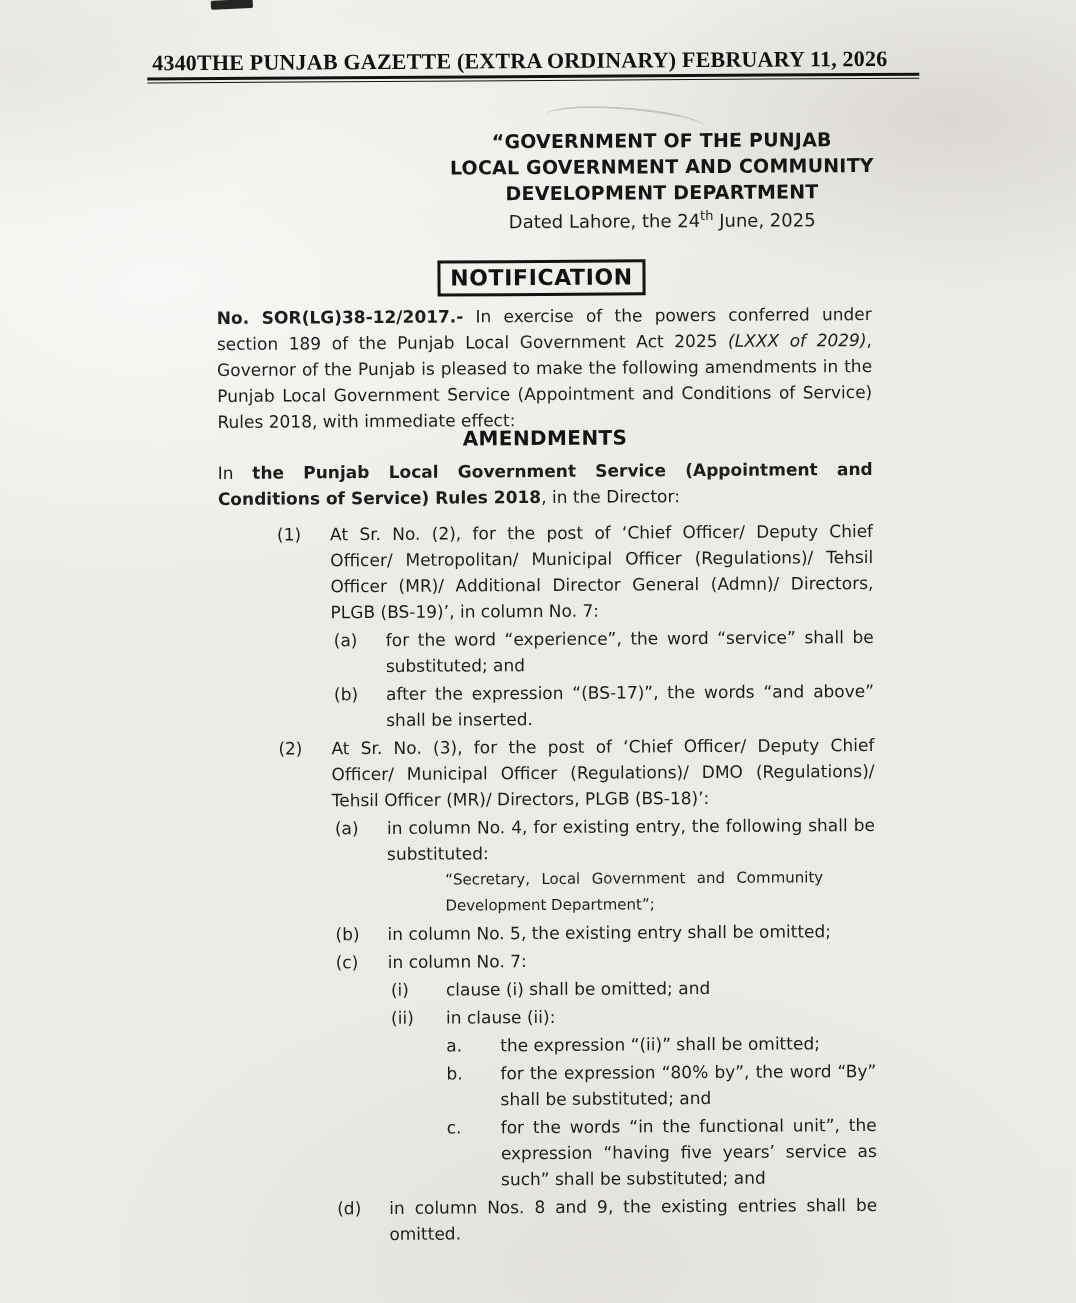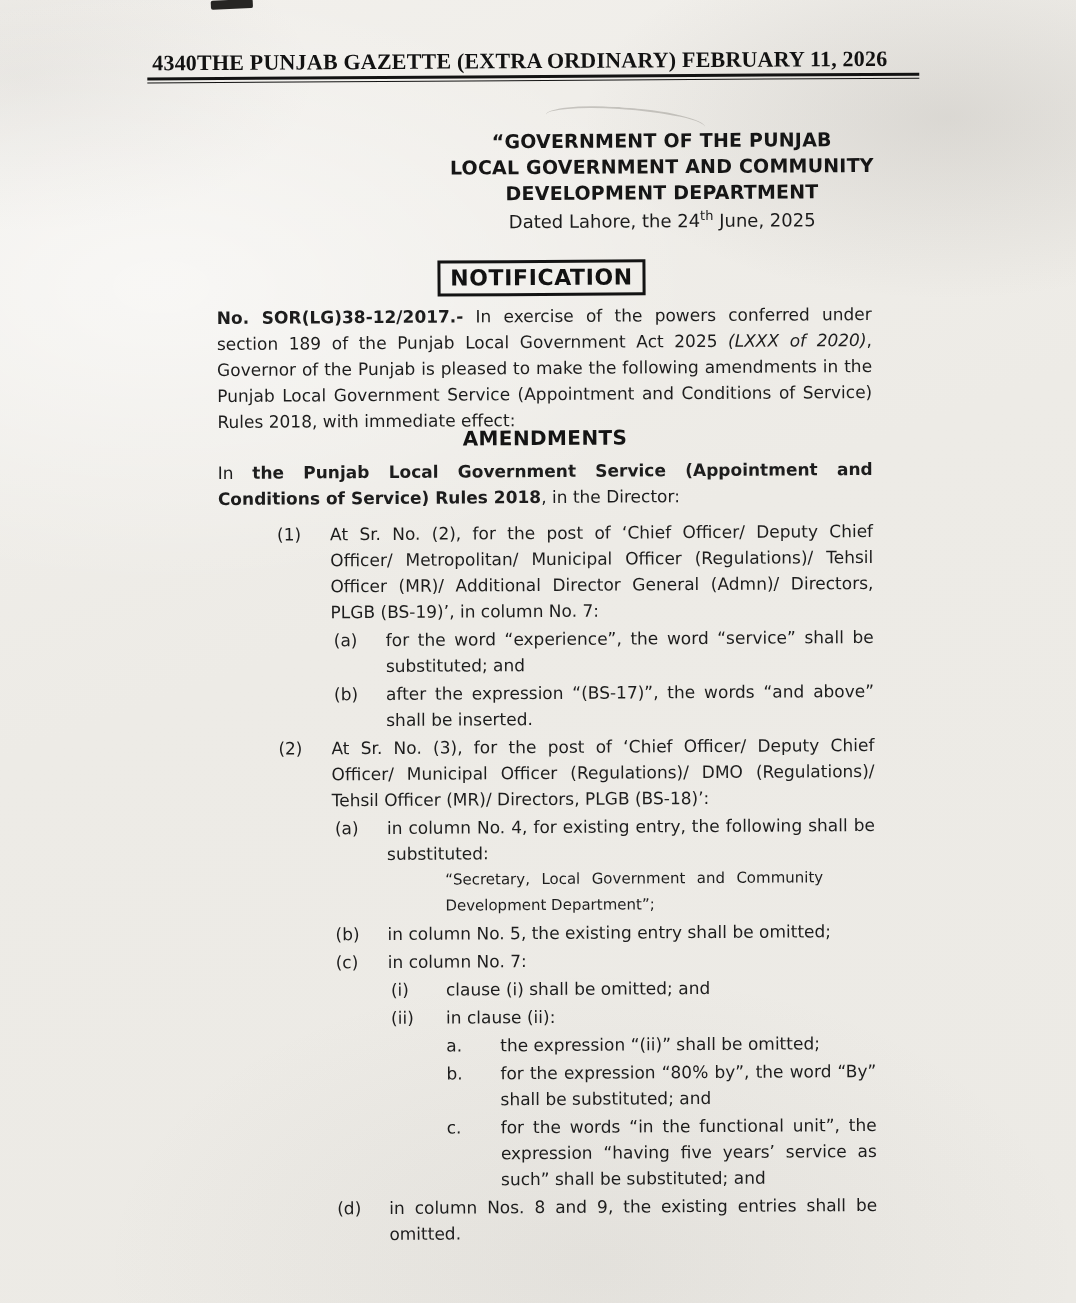--- a/index.html
+++ b/index.html
@@ -81,21 +81,21 @@
     <div>LOCAL GOVERNMENT AND COMMUNITY</div>
     <div>DEVELOPMENT DEPARTMENT</div>
   </div>
 
   <div class="dated"><span>Dated Lahore, the 24</span><sup>th</sup><span> June, 2025</span></div>
 
   <div class="notif-row">
     <span class="notif">NOTIFICATION</span>
   </div>
 
-  <p class="para intro"><b>No. SOR(LG)38-12/2017.-</b><span> In exercise of the powers conferred under section 189 of the Punjab Local Government Act 2025 </span><i>(LXXX of 2020)</i><span>, Governor of the Punjab is pleased to make the following amendments in the Punjab Local Government Service (Appointment and Conditions of Service) Rules 2018, with immediate effect:</span></p>
+  <p class="para intro"><b>No. SOR(LG)38-12/2017.-</b><span> In exercise of the powers conferred under section 189 of the Punjab Local Government Act 2025 </span><i>(LXXX of 2029)</i><span>, Governor of the Punjab is pleased to make the following amendments in the Punjab Local Government Service (Appointment and Conditions of Service) Rules 2018, with immediate effect:</span></p>
 
   <div class="amend-head">AMENDMENTS</div>
 
   <p class="para lead"><span>In </span><b>the Punjab Local Government Service (Appointment and Conditions of Service) Rules 2018</b><span>, in the Director:</span></p>
 
   <div class="list">
 
     <div class="row l1">
       <span class="mk mk1">(1)</span>
       <div class="tx">

